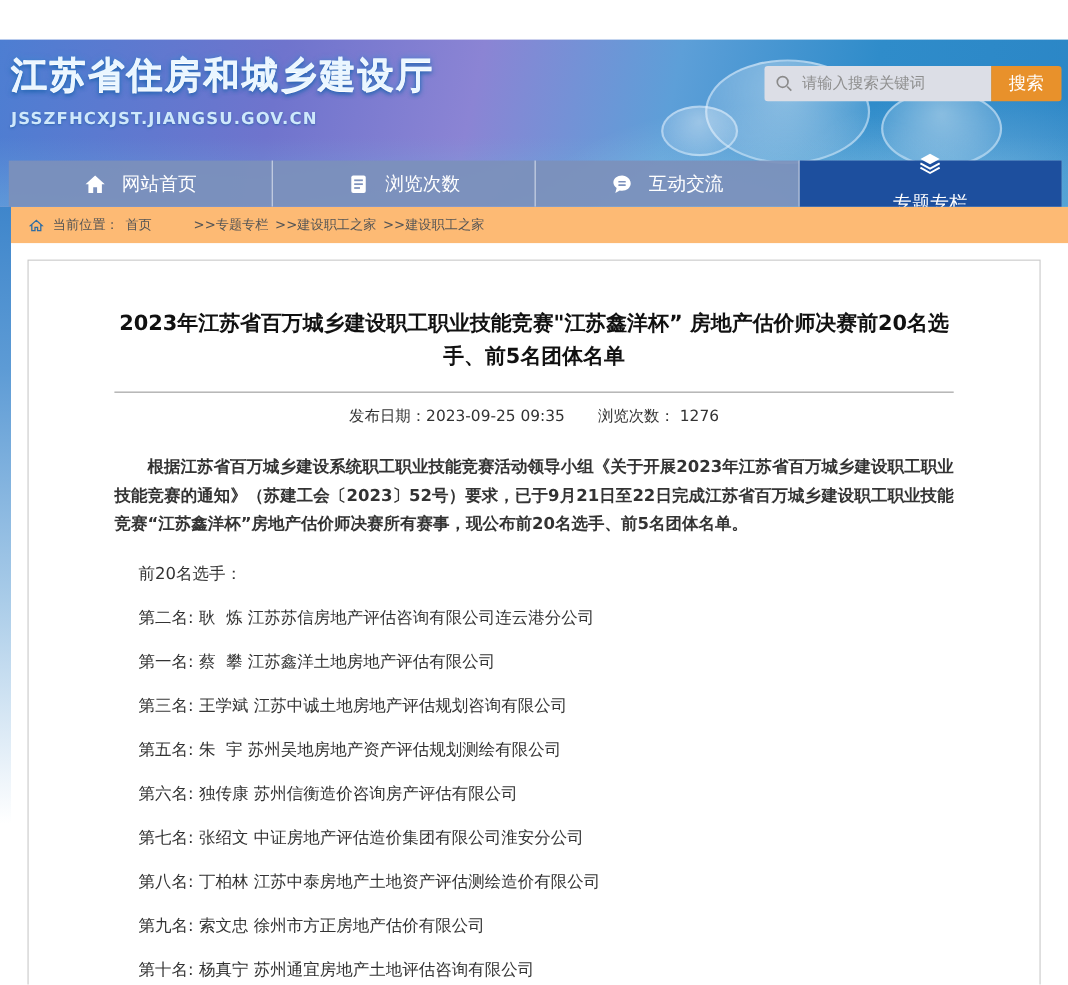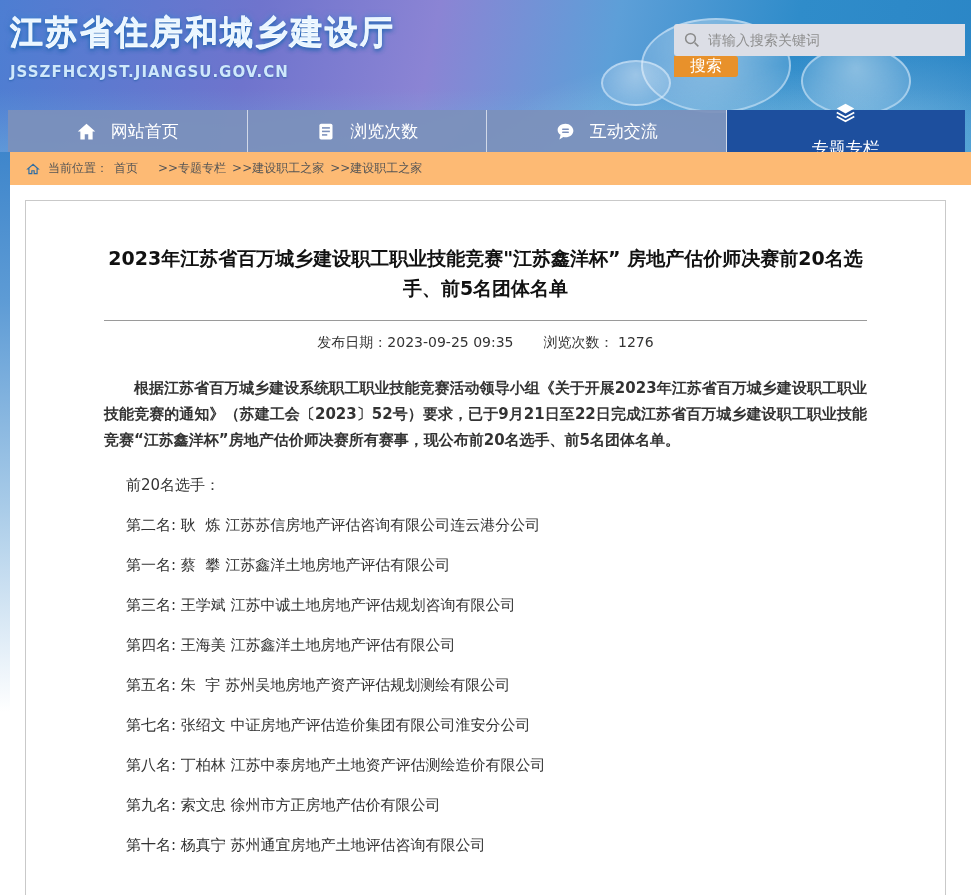--- a/index.html
+++ b/index.html
@@ -7,39 +7,40 @@
               font-family:"DejaVu Sans","Liberation Sans",sans-serif; }
   .page { position:relative; width:971px; height:895px; }
 
   
   .masthead{
     position:relative; height:152px; overflow:hidden;
     background:
       radial-gradient(ellipse 340px 150px at 72% 100%, rgba(255,255,255,0.28), rgba(255,255,255,0) 62%),
       radial-gradient(ellipse 260px 120px at 92% 80%, rgba(210,230,250,0.30), rgba(255,255,255,0) 65%),
       linear-gradient(102deg,#4d7ed2 0%,#6f74cd 26%,#8b84d4 44%,#5d9fd8 62%,#2f8cca 80%,#2b86c6 100%);
+    margin-top: 36px;
   }
   .masthead::after{ content:""; position:absolute; inset:0;
       background:linear-gradient(180deg, rgba(255,255,255,0) 58%, rgba(110,185,225,0.45) 100%); }
   .dome{ position:absolute; border-radius:50%; border:2px solid rgba(235,245,255,0.5);
          background:radial-gradient(circle at 50% 30%, rgba(255,255,255,0.4), rgba(200,225,250,0.08));}
   .dome.d1{ width:150px; height:95px; right:180px; top:18px; }
   .dome.d2{ width:110px; height:70px; right:60px; top:46px; }
   .dome.d3{ width:70px; height:46px; right:300px; top:60px; }
 
   .brand{ position:absolute; left:10px; top:10px; z-index:3; }
   .site-title{
     font-size:33px; font-weight:bold; letter-spacing:2px; color:#eaf6ff;
     text-shadow:0 1px 0 #fff, 0 3px 4px rgba(24,92,168,0.9), 0 0 6px rgba(60,140,210,0.8);
   }
   .site-url{ margin-top:8px; font-size:15px; font-weight:bold; letter-spacing:1px; color:#cfe8fb;
              text-shadow:0 1px 2px rgba(30,90,160,0.7); }
 
   
-  .searchbar{ position:absolute; right:6px; top:24px; z-index:4; display:flex; width:291px; height:32px;flex-direction:column; }
+  .searchbar{ position:absolute; right:6px; top:24px; z-index:4; display:flex; width:270px; height:32px; }
   .search-input-wrap{ position:relative; flex:1; }
   .search-input-wrap svg{ position:absolute; left:9px; top:7px; }
   .searchbar input{
     width:100%; height:32px; border:none; outline:none; background:#dcdee6;
     border-radius:3px 0 0 3px; padding:0 6px 0 34px; font-size:14px; color:#333;
     font-family:"DejaVu Sans","Liberation Sans",sans-serif;
   }
   .searchbar input::placeholder{ color:#8f8f8f; }
   .search-btn{ width:64px; height:32px; border:none; cursor:pointer; background:#e8912b; color:#fff;
                font-size:16px; border-radius:0 3px 3px 0;
@@ -52,21 +53,21 @@
              color:#fff; font-size:17px; cursor:pointer; border-right:1px solid rgba(255,255,255,0.65); }
   .nav-item:last-child{ border-right:none;flex-direction:column; }
   .nav-item.active{ background:#1d4f9e; }
   .nicon{ display:inline-flex; width:21px; height:21px; }
   .nicon svg{ width:21px; height:21px; }
 
   
   .breadcrumb{ height:33px; background:#fdba74; display:flex; align-items:center;
                padding-left:26px; font-size:12px; color:#555; gap:6px; }
   .breadcrumb .crumb{ color:#555; text-decoration:none; cursor:pointer; }
-  .breadcrumb .crumb.first{ margin-right:14px; }
+  .breadcrumb .crumb.first{ margin-right:32px; }
   .bc-home{ display:inline-flex; margin-right:2px; }
 
   .left-stripe{ position:absolute; left:0; top:152px; width:10px; height:590px; z-index:5;
     background:linear-gradient(180deg,#3f86cb 0%,#5d9bd5 25%,#a8cbe8 60%,rgba(255,255,255,0) 95%); }
 
   
   .card{ margin:15px 25px 0 25px; border:1px solid #c9c9c9; background:#fff;
          padding:42px 78px 60px 78px; height:900px; }
   .article-title{ max-width:780px; margin:0 auto; text-align:center; font-size:19px;
                   font-weight:bold; color:#111; line-height:30px; }
@@ -169,20 +170,20 @@
     <div class="meta">
       <span>发布日期：</span><span>2023-09-25 09:35</span><span class="m-gap"></span><span>浏览次数：</span> <span>1276</span>
     </div>
 
     <p class="body-para">根据江苏省百万城乡建设系统职工职业技能竞赛活动领导小组《关于开展2023年江苏省百万城乡建设职工职业技能竞赛的通知》（苏建工会〔2023〕52号）要求，已于9月21日至22日完成江苏省百万城乡建设职工职业技能竞赛“江苏鑫洋杯”房地产估价师决赛所有赛事，现公布前20名选手、前5名团体名单。</p>
 
     <div class="rank-line">前20名选手：</div>
     <div class="rank-line">第二名: 耿  炼 江苏苏信房地产评估咨询有限公司连云港分公司</div>
     <div class="rank-line">第一名: 蔡  攀 江苏鑫洋土地房地产评估有限公司</div>
     <div class="rank-line">第三名: 王学斌 江苏中诚土地房地产评估规划咨询有限公司</div>
-    <div class="rank-line">第四名: 王海美 江苏鑫洋土地房地产评估有限公司</div>
     <div class="rank-line">第五名: 朱  宇 苏州吴地房地产资产评估规划测绘有限公司</div>
+    <div class="rank-line">第六名: 独传康 苏州信衡造价咨询房产评估有限公司</div>
     <div class="rank-line">第七名: 张绍文 中证房地产评估造价集团有限公司淮安分公司</div>
     <div class="rank-line">第八名: 丁柏林 江苏中泰房地产土地资产评估测绘造价有限公司</div>
     <div class="rank-line">第九名: 索文忠 徐州市方正房地产估价有限公司</div>
     <div class="rank-line">第十名: 杨真宁 苏州通宜房地产土地评估咨询有限公司</div>
   </main>
 </div>
 
 </body></html>

